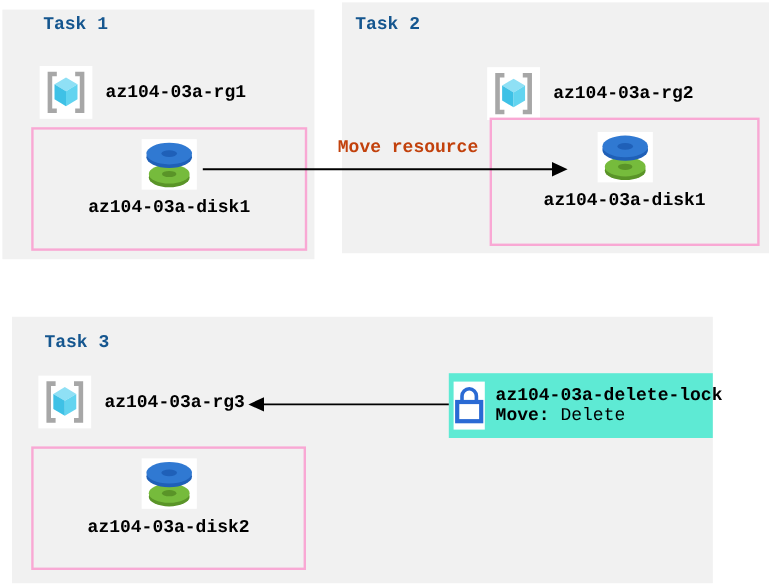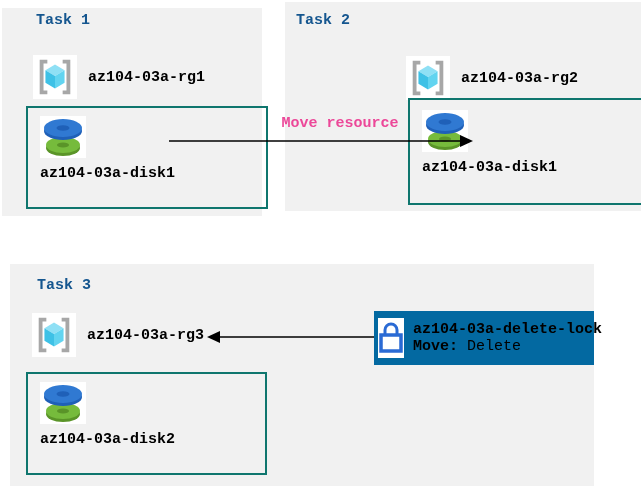--- a/index.html
+++ b/index.html
@@ -10,32 +10,32 @@
   .panel{position:absolute;background:#f1f1f1;}
   .task-title{
     position:absolute;font-size:15px;font-weight:bold;color:#15568f;
     white-space:nowrap;
   }
   .rg-row{position:absolute;display:flex;align-items:center;gap:11px;}
   .icon-tile{background:#ffffff;display:flex;align-items:center;justify-content:center;flex:0 0 auto;}
   .rg-tile{width:44px;height:44px;}
   .bold-label{font-size:15px;font-weight:bold;white-space:nowrap;color:#000;}
   .disk-box{
-    position:absolute;border:2px solid #0f766e;display:flex;flex-direction:column;
-    align-items:flex-start;justify-content:flex-start;padding-left:12px;
+    position:absolute;border:2px solid #f9a8d4;display:flex;flex-direction:column;
+    align-items:center;justify-content:flex-start;
   }
   .disk-tile{width:46px;height:42px;}
   .disk-label{margin-top:7px;font-size:15px;font-weight:bold;white-space:nowrap;color:#000;}
   .arrow-layer{position:absolute;left:0;top:0;width:641px;height:487px;pointer-events:none;}
   .move-label{
     position:absolute;left:270px;top:115px;width:140px;text-align:center;
-    font-size:15px;font-weight:bold;white-space:nowrap;color:#ec4899;
+    font-size:15px;font-weight:bold;white-space:nowrap;color:#c2410c;
   }
   .lock-callout{
-    position:absolute;left:374px;top:311px;width:220px;height:54px;background:#0369a1;
+    position:absolute;left:374px;top:311px;width:220px;height:54px;background:#5eead4;
     display:flex;align-items:center;gap:9px;padding-left:4px;box-sizing:border-box;
   }
   .lock-tile{width:28px;height:40px;background:#ffffff;display:flex;align-items:center;justify-content:center;}
   .lock-text{display:flex;flex-direction:column;line-height:17px;}
   .lock-name{font-size:15px;font-weight:bold;white-space:nowrap;color:#000;}
   .lock-type{font-size:15px;white-space:nowrap;color:#000;}
   .lock-type .t-label{font-weight:bold;}
 </style>
 </head>
 <body>

